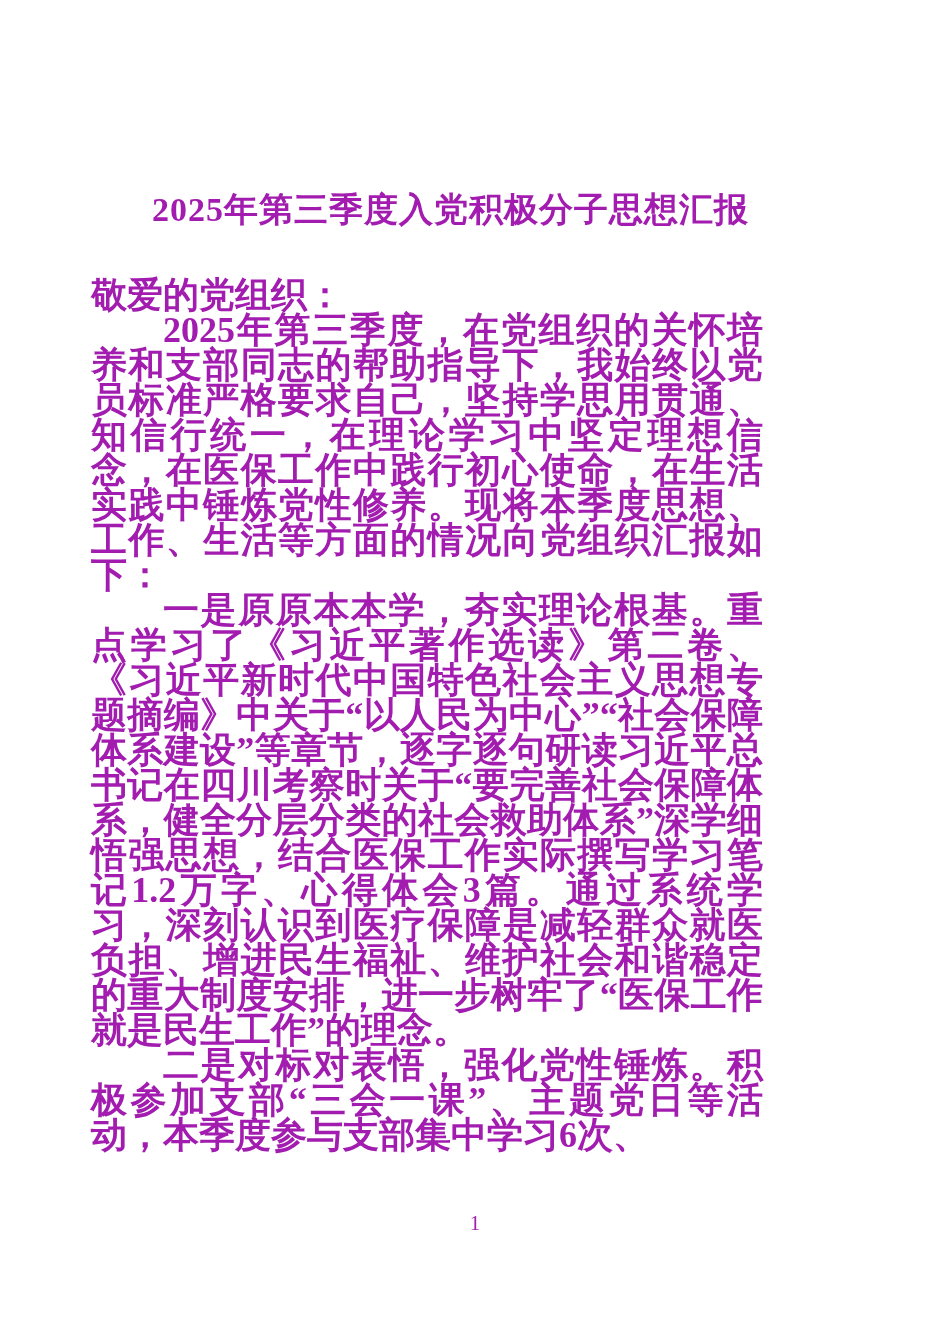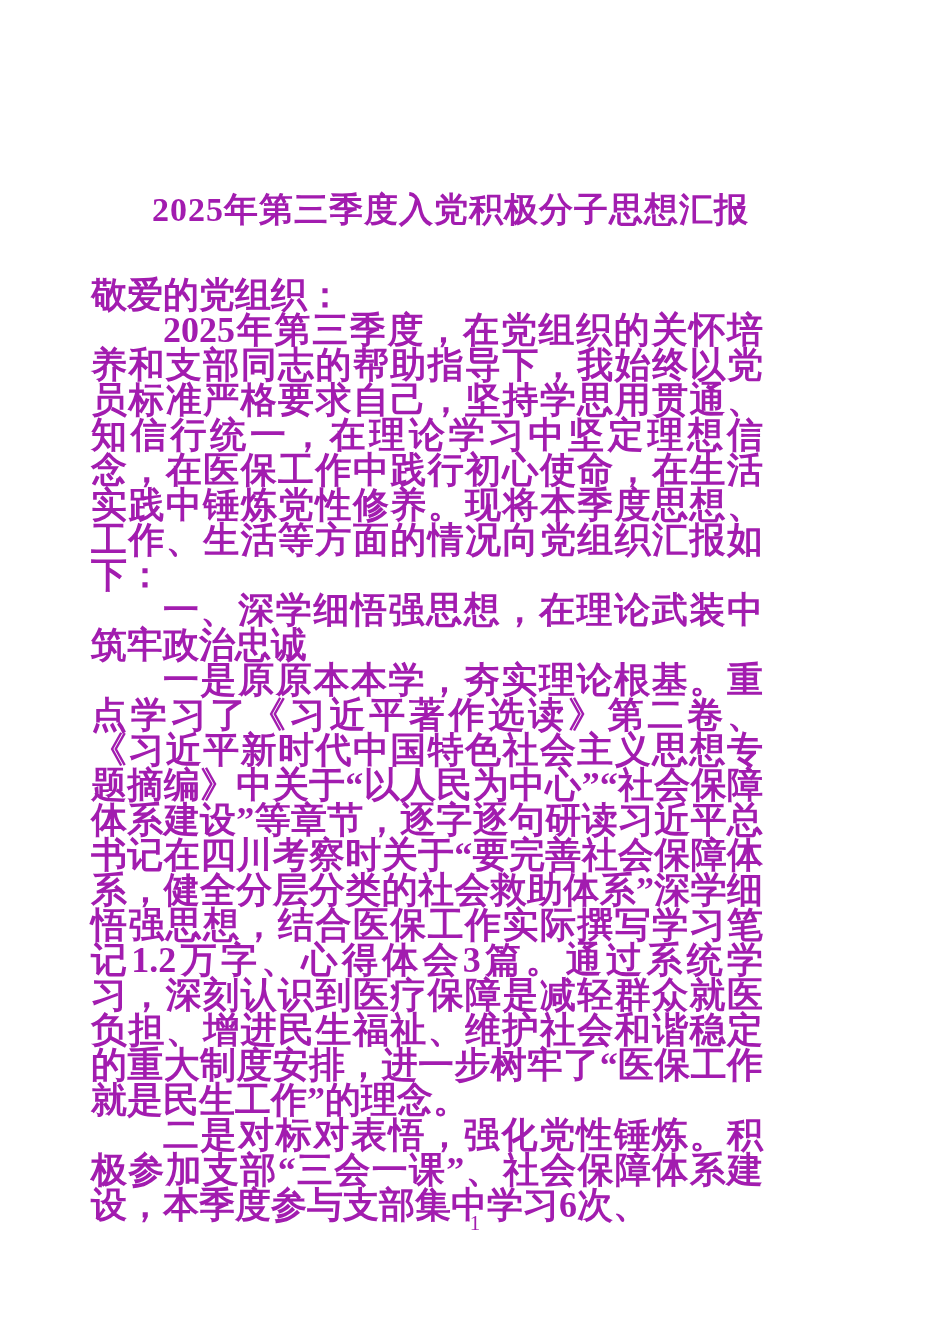--- a/index.html
+++ b/index.html
@@ -58,19 +58,18 @@
 </style>
 </head>
 <body>
 
 <div class="doc-page">
   <h1 class="doc-title">2025年第三季度入党积极分子思想汇报</h1>
 
   <div class="doc-body" id="doc-body">
       <p class="para salutation">敬爱的党组织：</p>
       <p class="para body">2025年第三季度，在党组织的关怀培养和支部同志的帮助指导下，我始终以党员标准严格要求自己，坚持学思用贯通、知信行统一，在理论学习中坚定理想信念，在医保工作中践行初心使命，在生活实践中锤炼党性修养。现将本季度思想、工作、生活等方面的情况向党组织汇报如下：</p>
-      <p class="para heading">一、深学细悟强思想，在理论武装中筑牢政治忠诚</p>
       <p class="para body">一是原原本本学，夯实理论根基。重点学习了《习近平著作选读》第二卷、《习近平新时代中国特色社会主义思想专题摘编》中关于“以人民为中心”“社会保障体系建设”等章节，逐字逐句研读习近平总书记在四川考察时关于“要完善社会保障体系，健全分层分类的社会救助体系”深学细悟强思想，结合医保工作实际撰写学习笔记1.2万字、心得体会3篇。通过系统学习，深刻认识到医疗保障是减轻群众就医负担、增进民生福祉、维护社会和谐稳定的重大制度安排，进一步树牢了“医保工作就是民生工作”的理念。</p>
-      <p class="para body">二是对标对表悟，强化党性锤炼。积极参加支部“三会一课”、社会保障体系建设，本季度参与支部集中学习6次、</p>
+      <p class="para body">二是对标对表悟，强化党性锤炼。积极参加支部“三会一课”、主题党日等活动，本季度参与支部集中学习6次、</p>
     </div>
 
   <div class="page-number">1</div>
 </div>
 
 </body></html>

